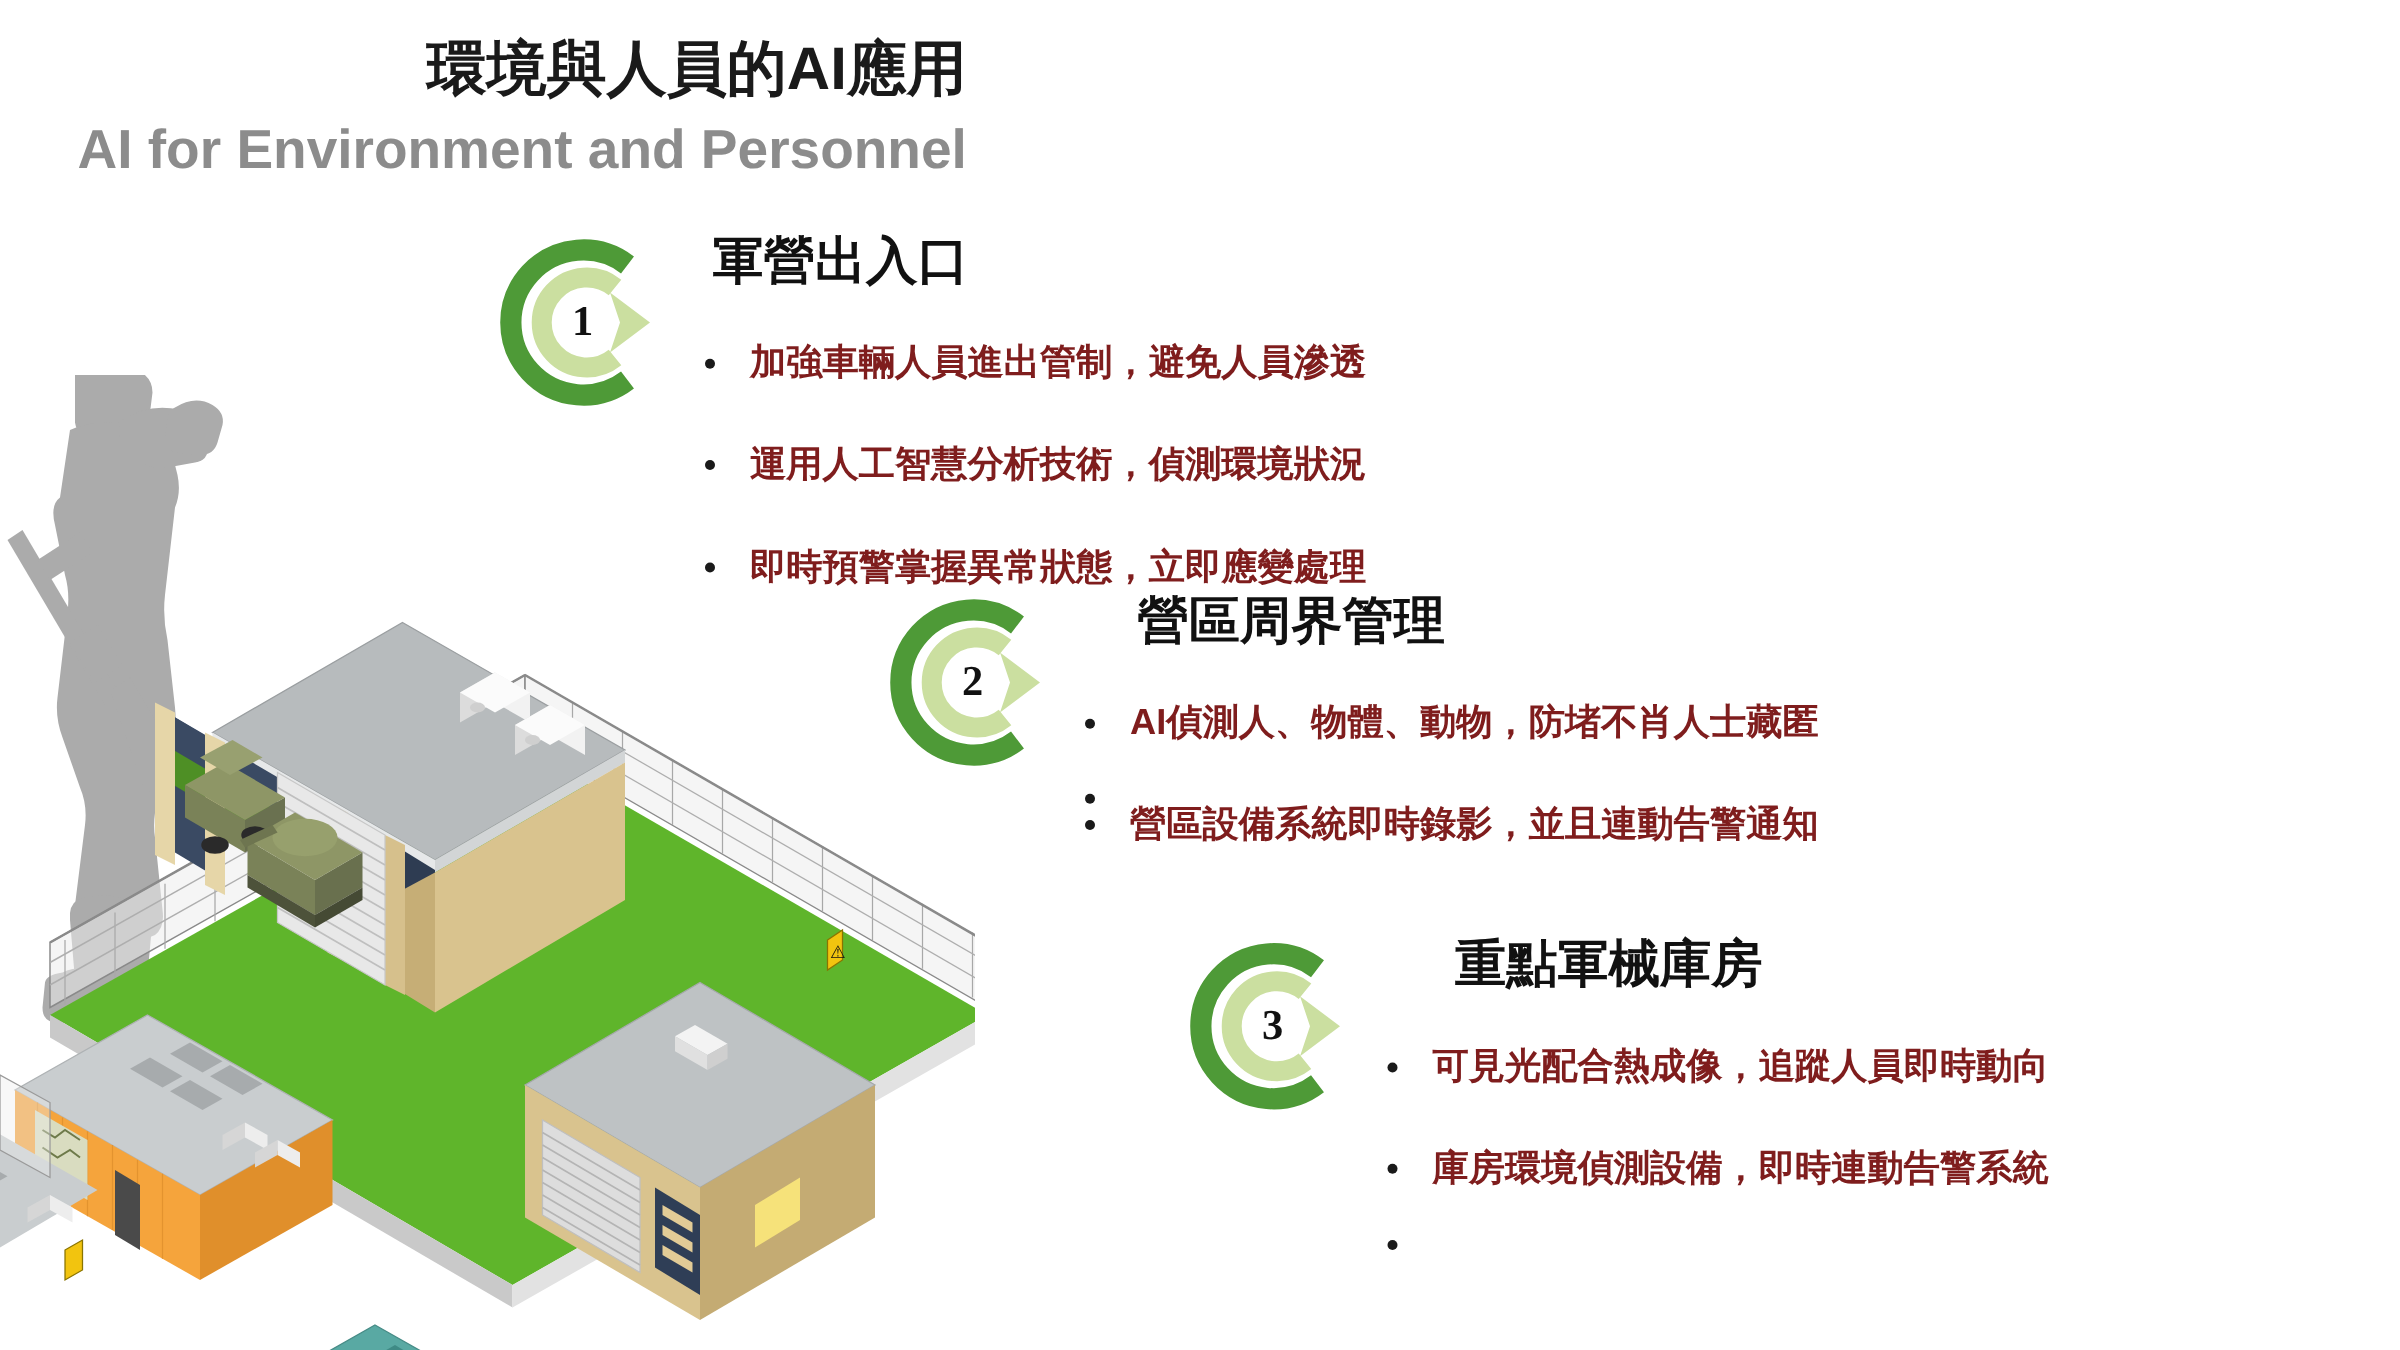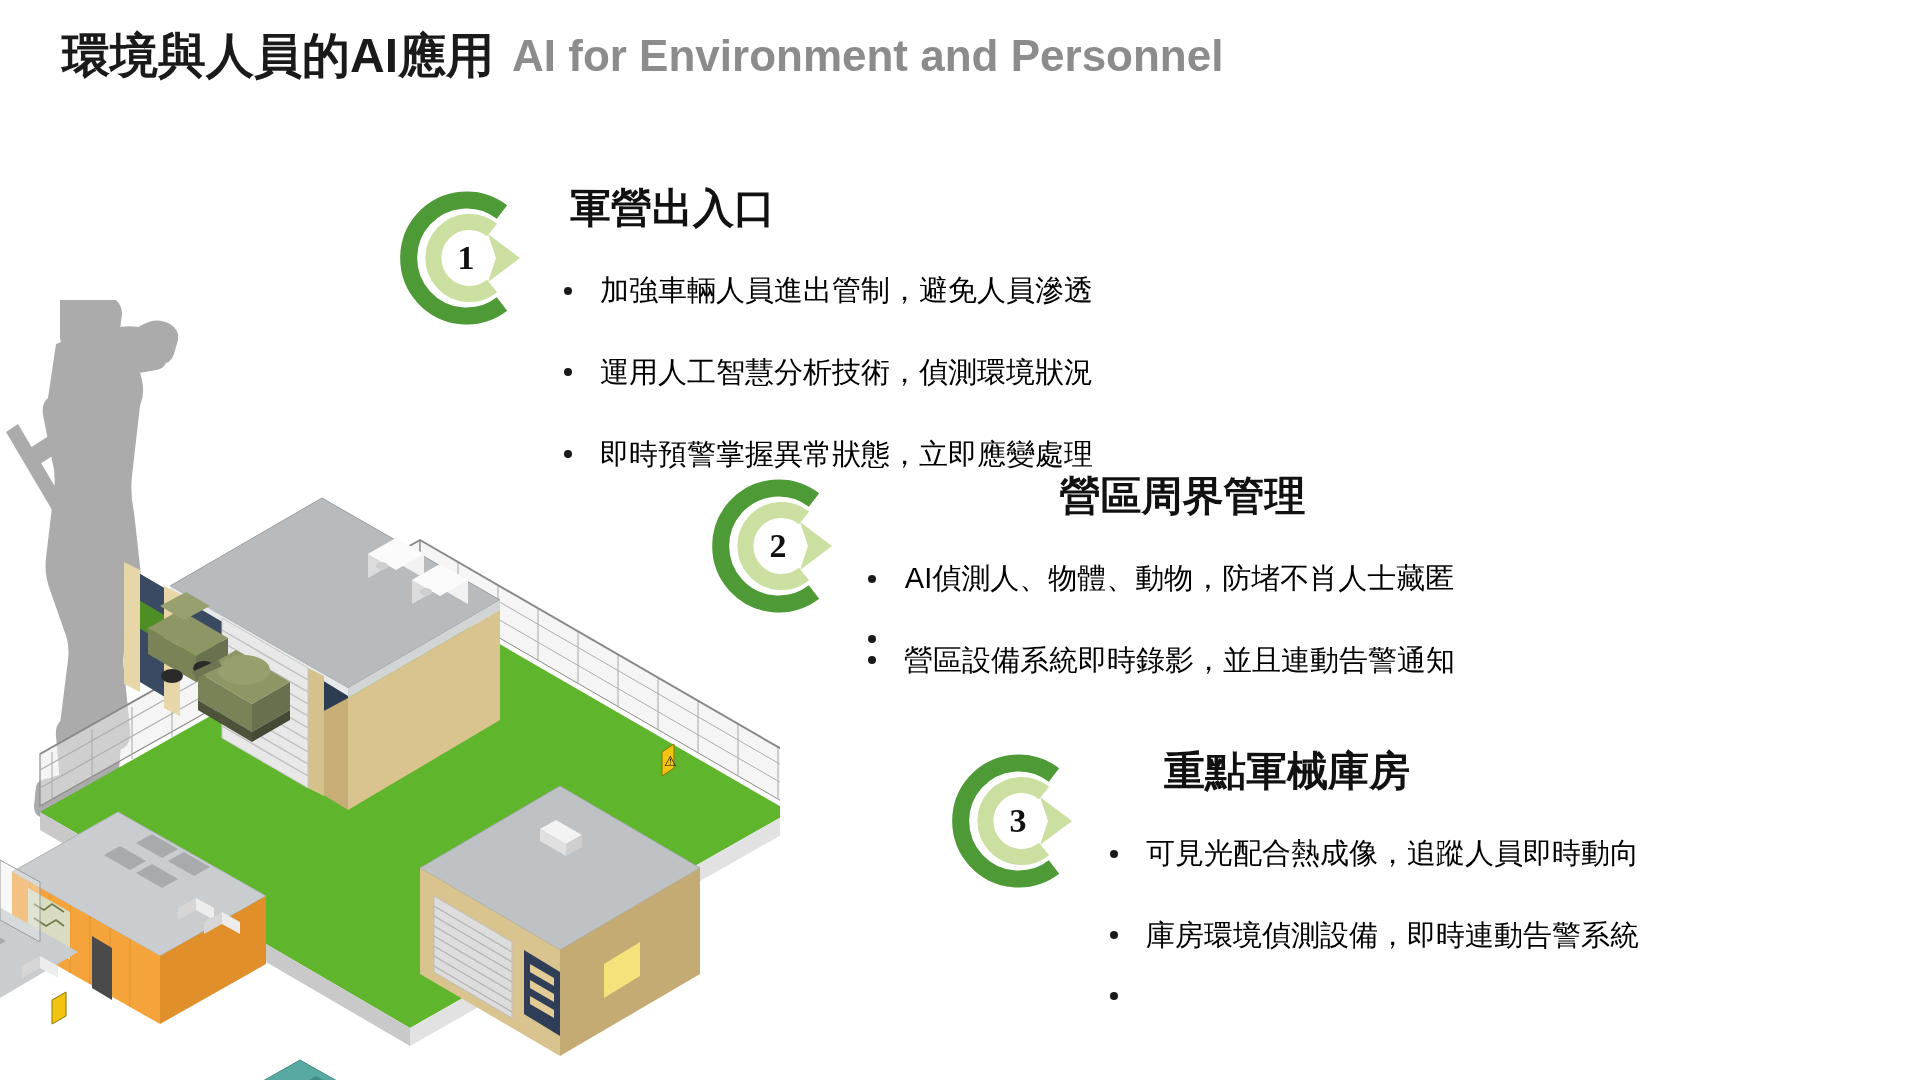--- a/index.html
+++ b/index.html
@@ -14,23 +14,24 @@
     overflow: hidden;
     font-family: "Liberation Sans", "DejaVu Sans", sans-serif;
   }
 
   
   #title-bar {
     position: absolute;
     left: 62px;
     top: 32px;
     display: flex;
-    align-items: center;
+    align-items: flex-end;
     gap: 18px;
     white-space: nowrap;
+    flex-direction: column;
   }
   #title-zh {
     font-size: 48px;
     font-weight: 700;
     color: #1a1a1a;
     letter-spacing: 0px;
     line-height: 1;
   }
   #title-en {
     font-size: 44px;
@@ -101,38 +102,38 @@
   }
   .bullets {
     list-style: none;
     margin: 0;
     padding: 0;
   }
   .bullets li {
     position: relative;
     padding-left: 46px;
     font-size: 29px;
-    color: #000000;
+    color: #7f1d1d;
     line-height: 1.47;
     white-space: nowrap;
-    font-weight: 400;
+    font-weight: 700;
     margin-top: 39px;
   }
   .bullets li .dot {
     position: absolute;
     left: 10px;
     top: 50%;
     transform: translateY(-50%);
     width: 8px;
     height: 8px;
     border-radius: 50%;
     background: #1a1a1a;
   }
   #section-1 .sec-body { margin-left: 14px; }
-  #section-2 .sec-body { margin-left: 6px; text-align: center; }
+  #section-2 .sec-body { margin-left: 6px; }
   #section-3 .sec-body { margin-left: 8px; }
   #section-2 .sec-title { padding-left: 36px; }
   #section-3 .sec-title { padding-left: 48px; }
 </style>
 </head>
 <body>
 
 <div id="title-bar">
   <span id="title-zh">環境與人員的AI應用</span>
   <span id="title-en">AI for Environment and Personnel</span>

